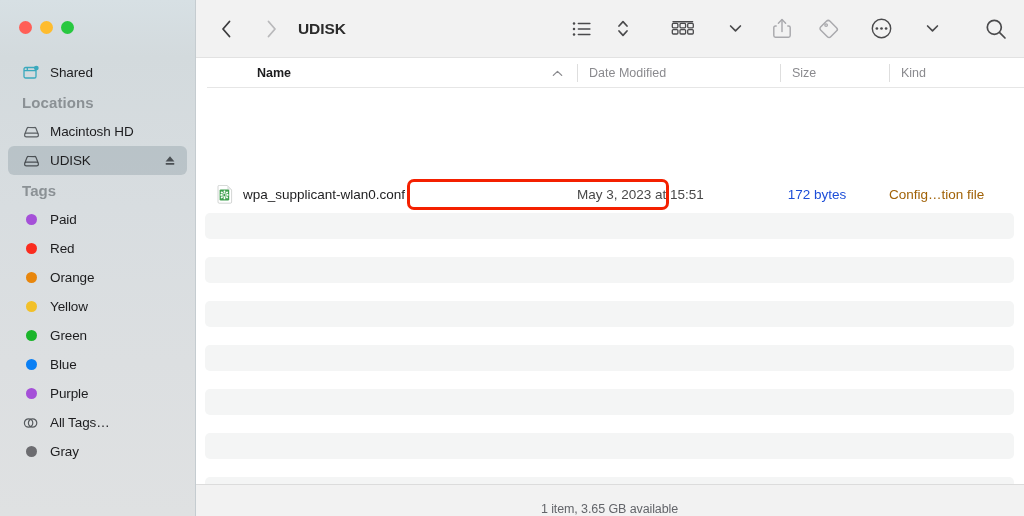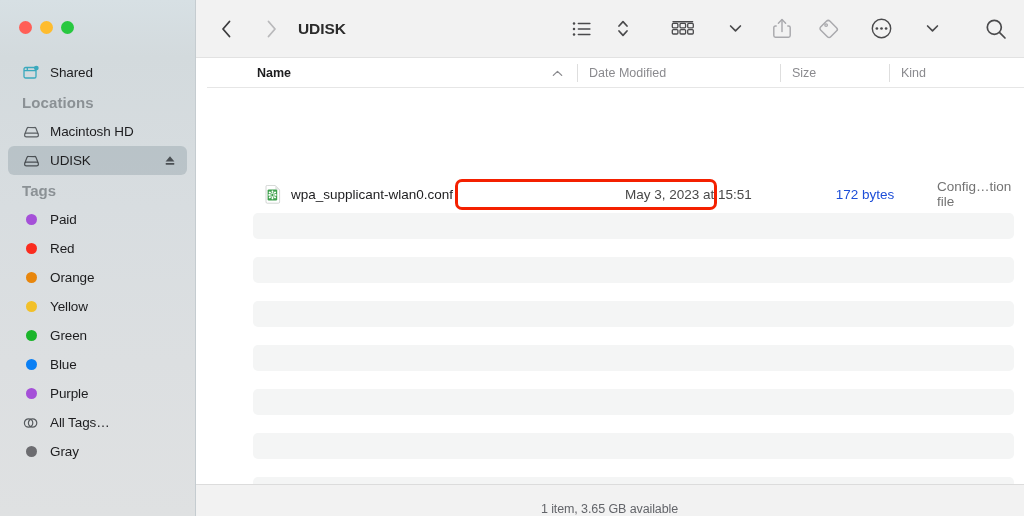--- a/index.html
+++ b/index.html
@@ -89,34 +89,34 @@
   .ch.date { width:203px; }
   .ch.size { width:109px; }
   .ch.kind { flex:1; }
   .ch:not(.name)::before {
     content:""; position:absolute; left:0; top:6px; bottom:6px;
     width:1px; background:#dedede;
   }
   .sortarrow { position:absolute; right:14px; top:50%; transform:translateY(-50%); }
 
   
-  .filelist { flex:1; position:relative; background:#ffffff; overflow:hidden;margin-left:48px; }
+  .filelist { flex:1; position:relative; background:#ffffff; overflow:hidden; }
   .stripe {
     position:absolute; left:10px; right:10px; height:26px;
     background:#f4f5f5; border-radius:5px;
   }
   .filerow {
     position:absolute; left:0; right:0; height:30px; top:91px;
     display:flex; align-items:center; font-size:13.5px; color:#1d1d1f;
   }
   .fr-name { width:370px; display:flex; align-items:center; padding-left:22px; }
   .fr-ico { width:17px; flex:0 0 17px; margin-right:9px; display:flex; }
   .fr-date { width:203px; padding-left:12px; color:#484848; }
   .fr-size { width:109px; text-align:center; padding-right:11px; color:#1d4ed8; }
-  .fr-kind { flex:1; padding-left:12px; color:#737373; }
+  .fr-kind { flex:1; padding-left:12px; color:#a16207; }
 
   
   .annot {
     position:absolute; left:212px; top:91px; width:262px; height:31px;
     border:3px solid #f42000; border-radius:7px; pointer-events:none; z-index:5;
   }
 
   
   .statusbar {
     height:32px; flex:0 0 32px; background:#f2f2f2;

